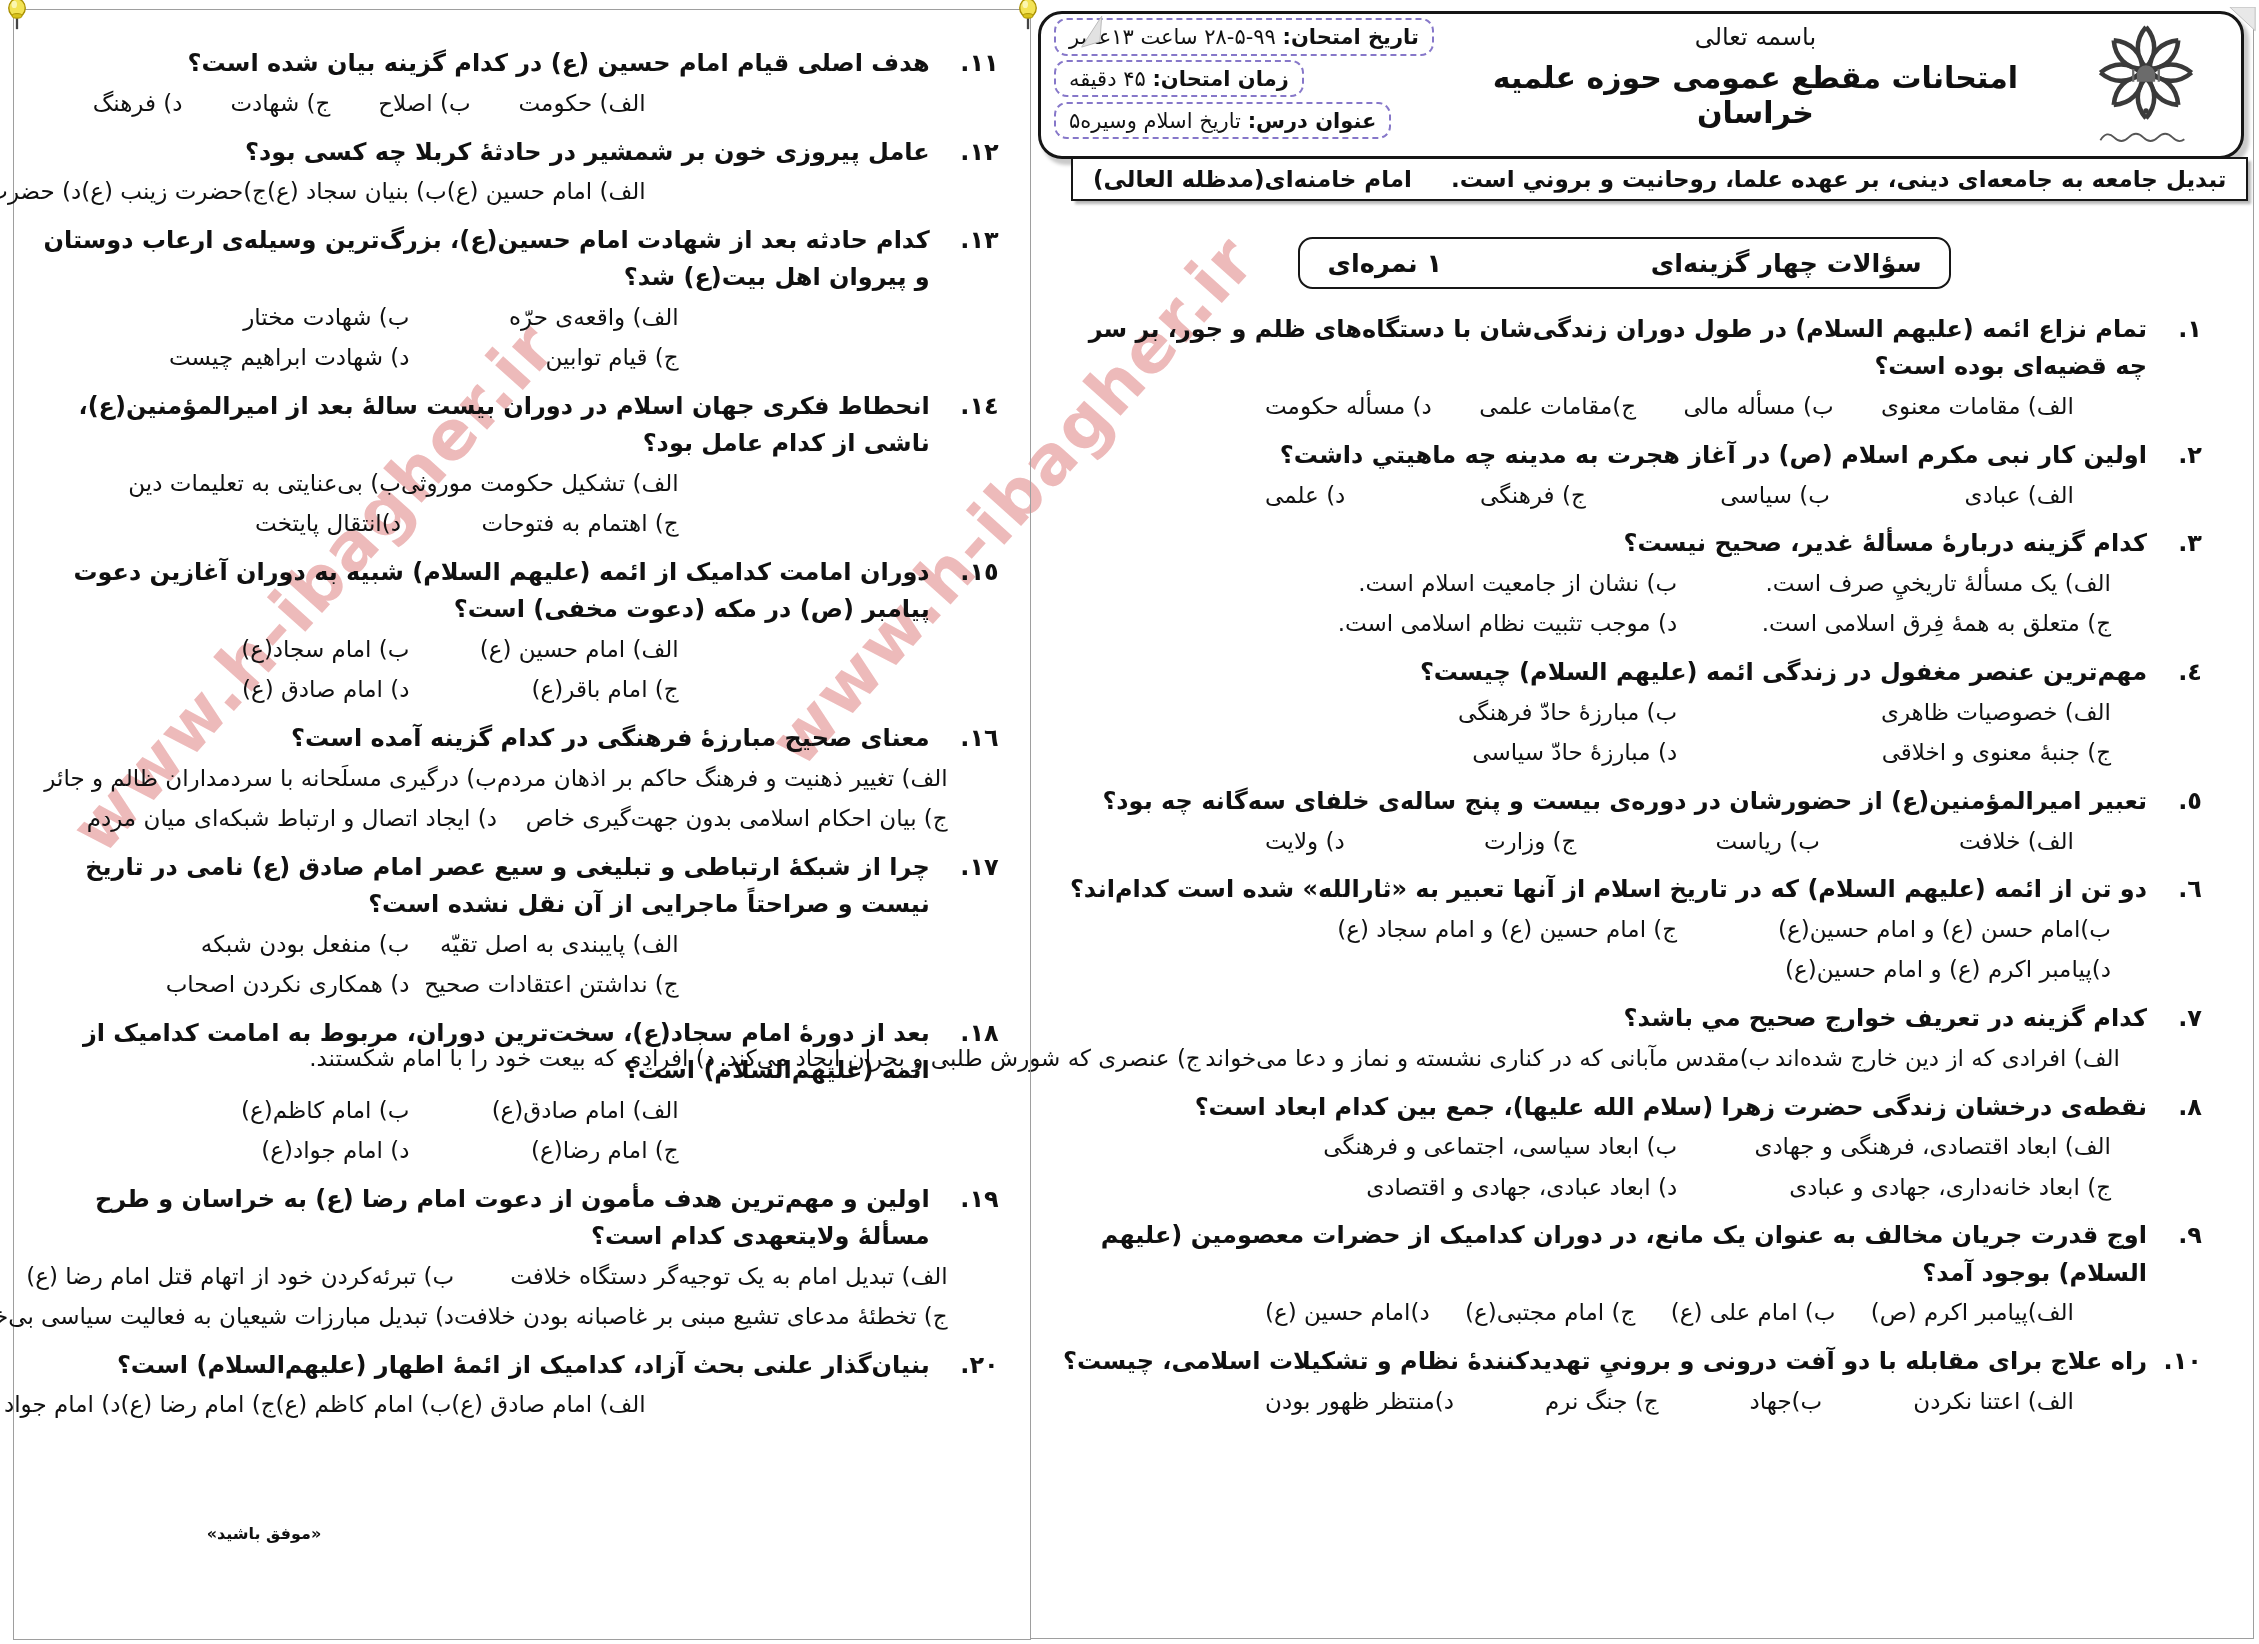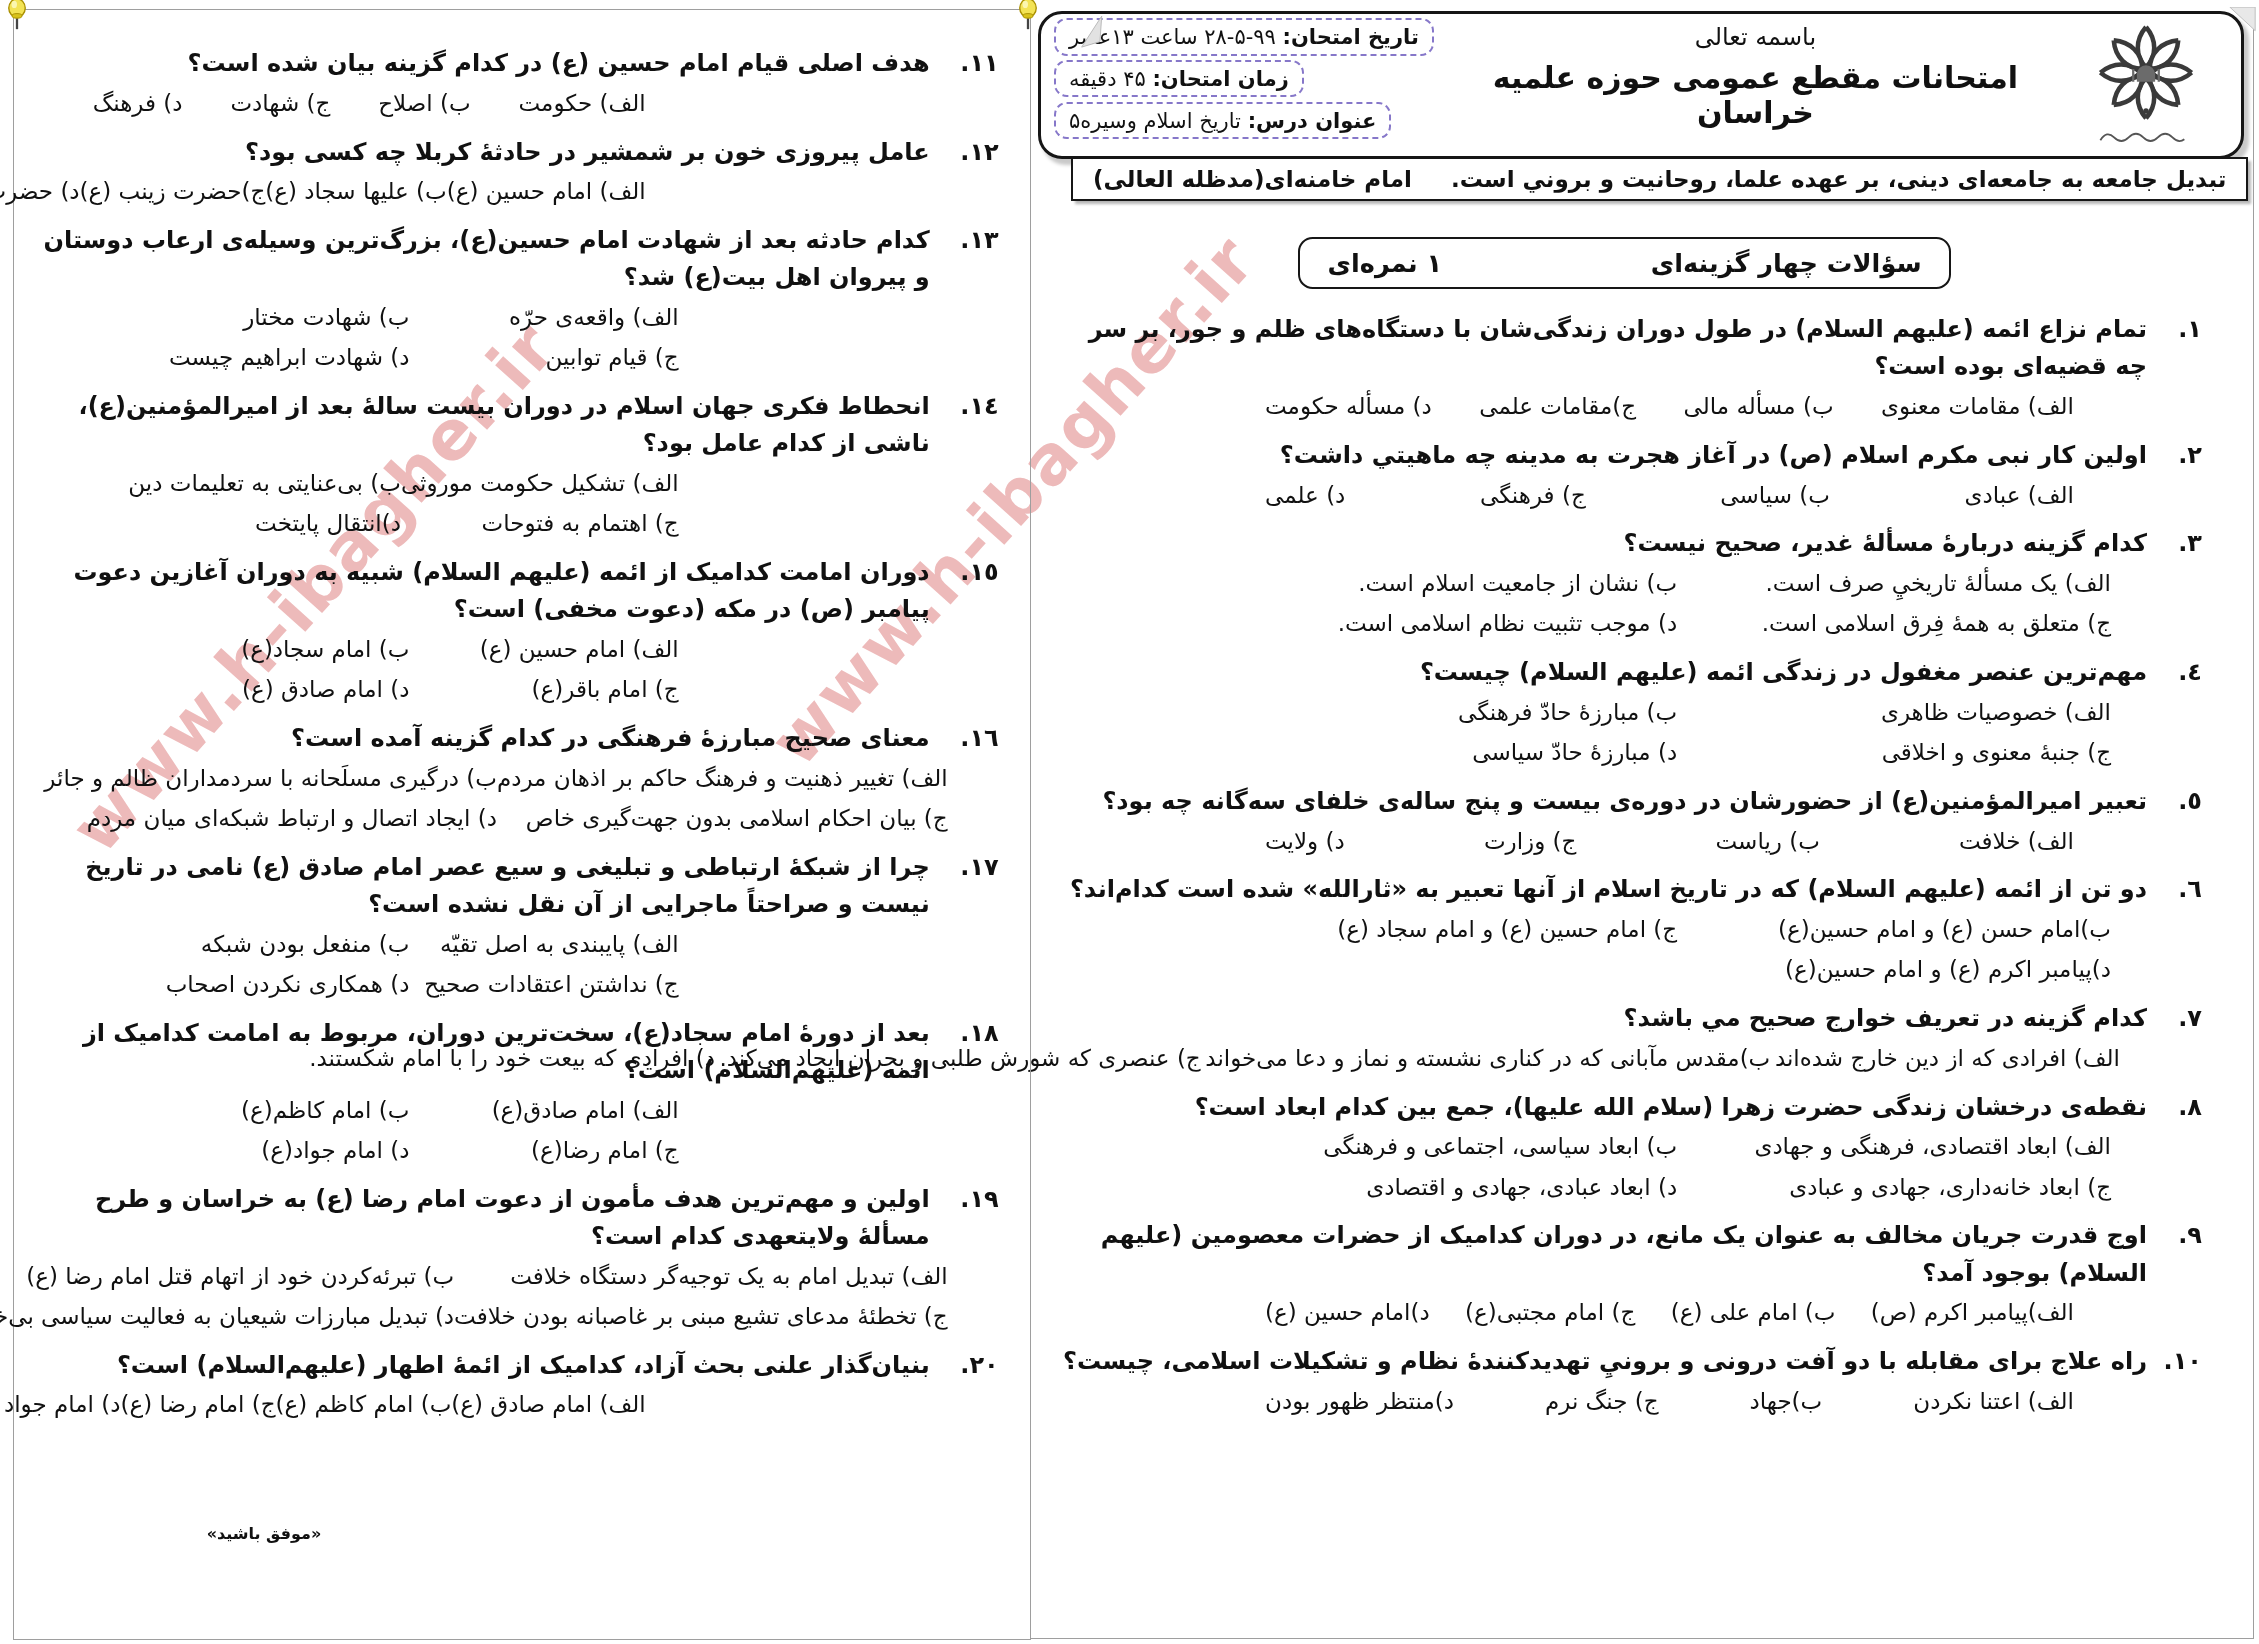--- a/index.html
+++ b/index.html
@@ -295,21 +295,21 @@
             <span class="opt">د) فرهنگ</span>
           </div>
         </div>
         <div class="q">
           <div class="q-head">
             <span class="q-num">١٢.</span>
             <span class="q-text">عامل پیروزی خون بر شمشیر در حادثهٔ کربلا چه کسی بود؟</span>
           </div>
           <div class="opts row">
             <span class="opt">الف) امام حسین (ع)</span>
-            <span class="opt">ب) علیها سجاد (ع)</span>
+            <span class="opt">ب) بنیان سجاد (ع)</span>
             <span class="opt">ج)حضرت زینب (ع)</span>
             <span class="opt">د) حضرت ابوالفضل (ع)</span>
           </div>
         </div>
         <div class="q">
           <div class="q-head">
             <span class="q-num">١٣.</span>
             <span class="q-text">کدام حادثه بعد از شهادت امام حسین(ع)، بزرگ‌ترین وسیله‌ی ارعاب دوستان و پیروان اهل بیت(ع) شد؟</span>
           </div>
           <div class="opts grid-indent">

